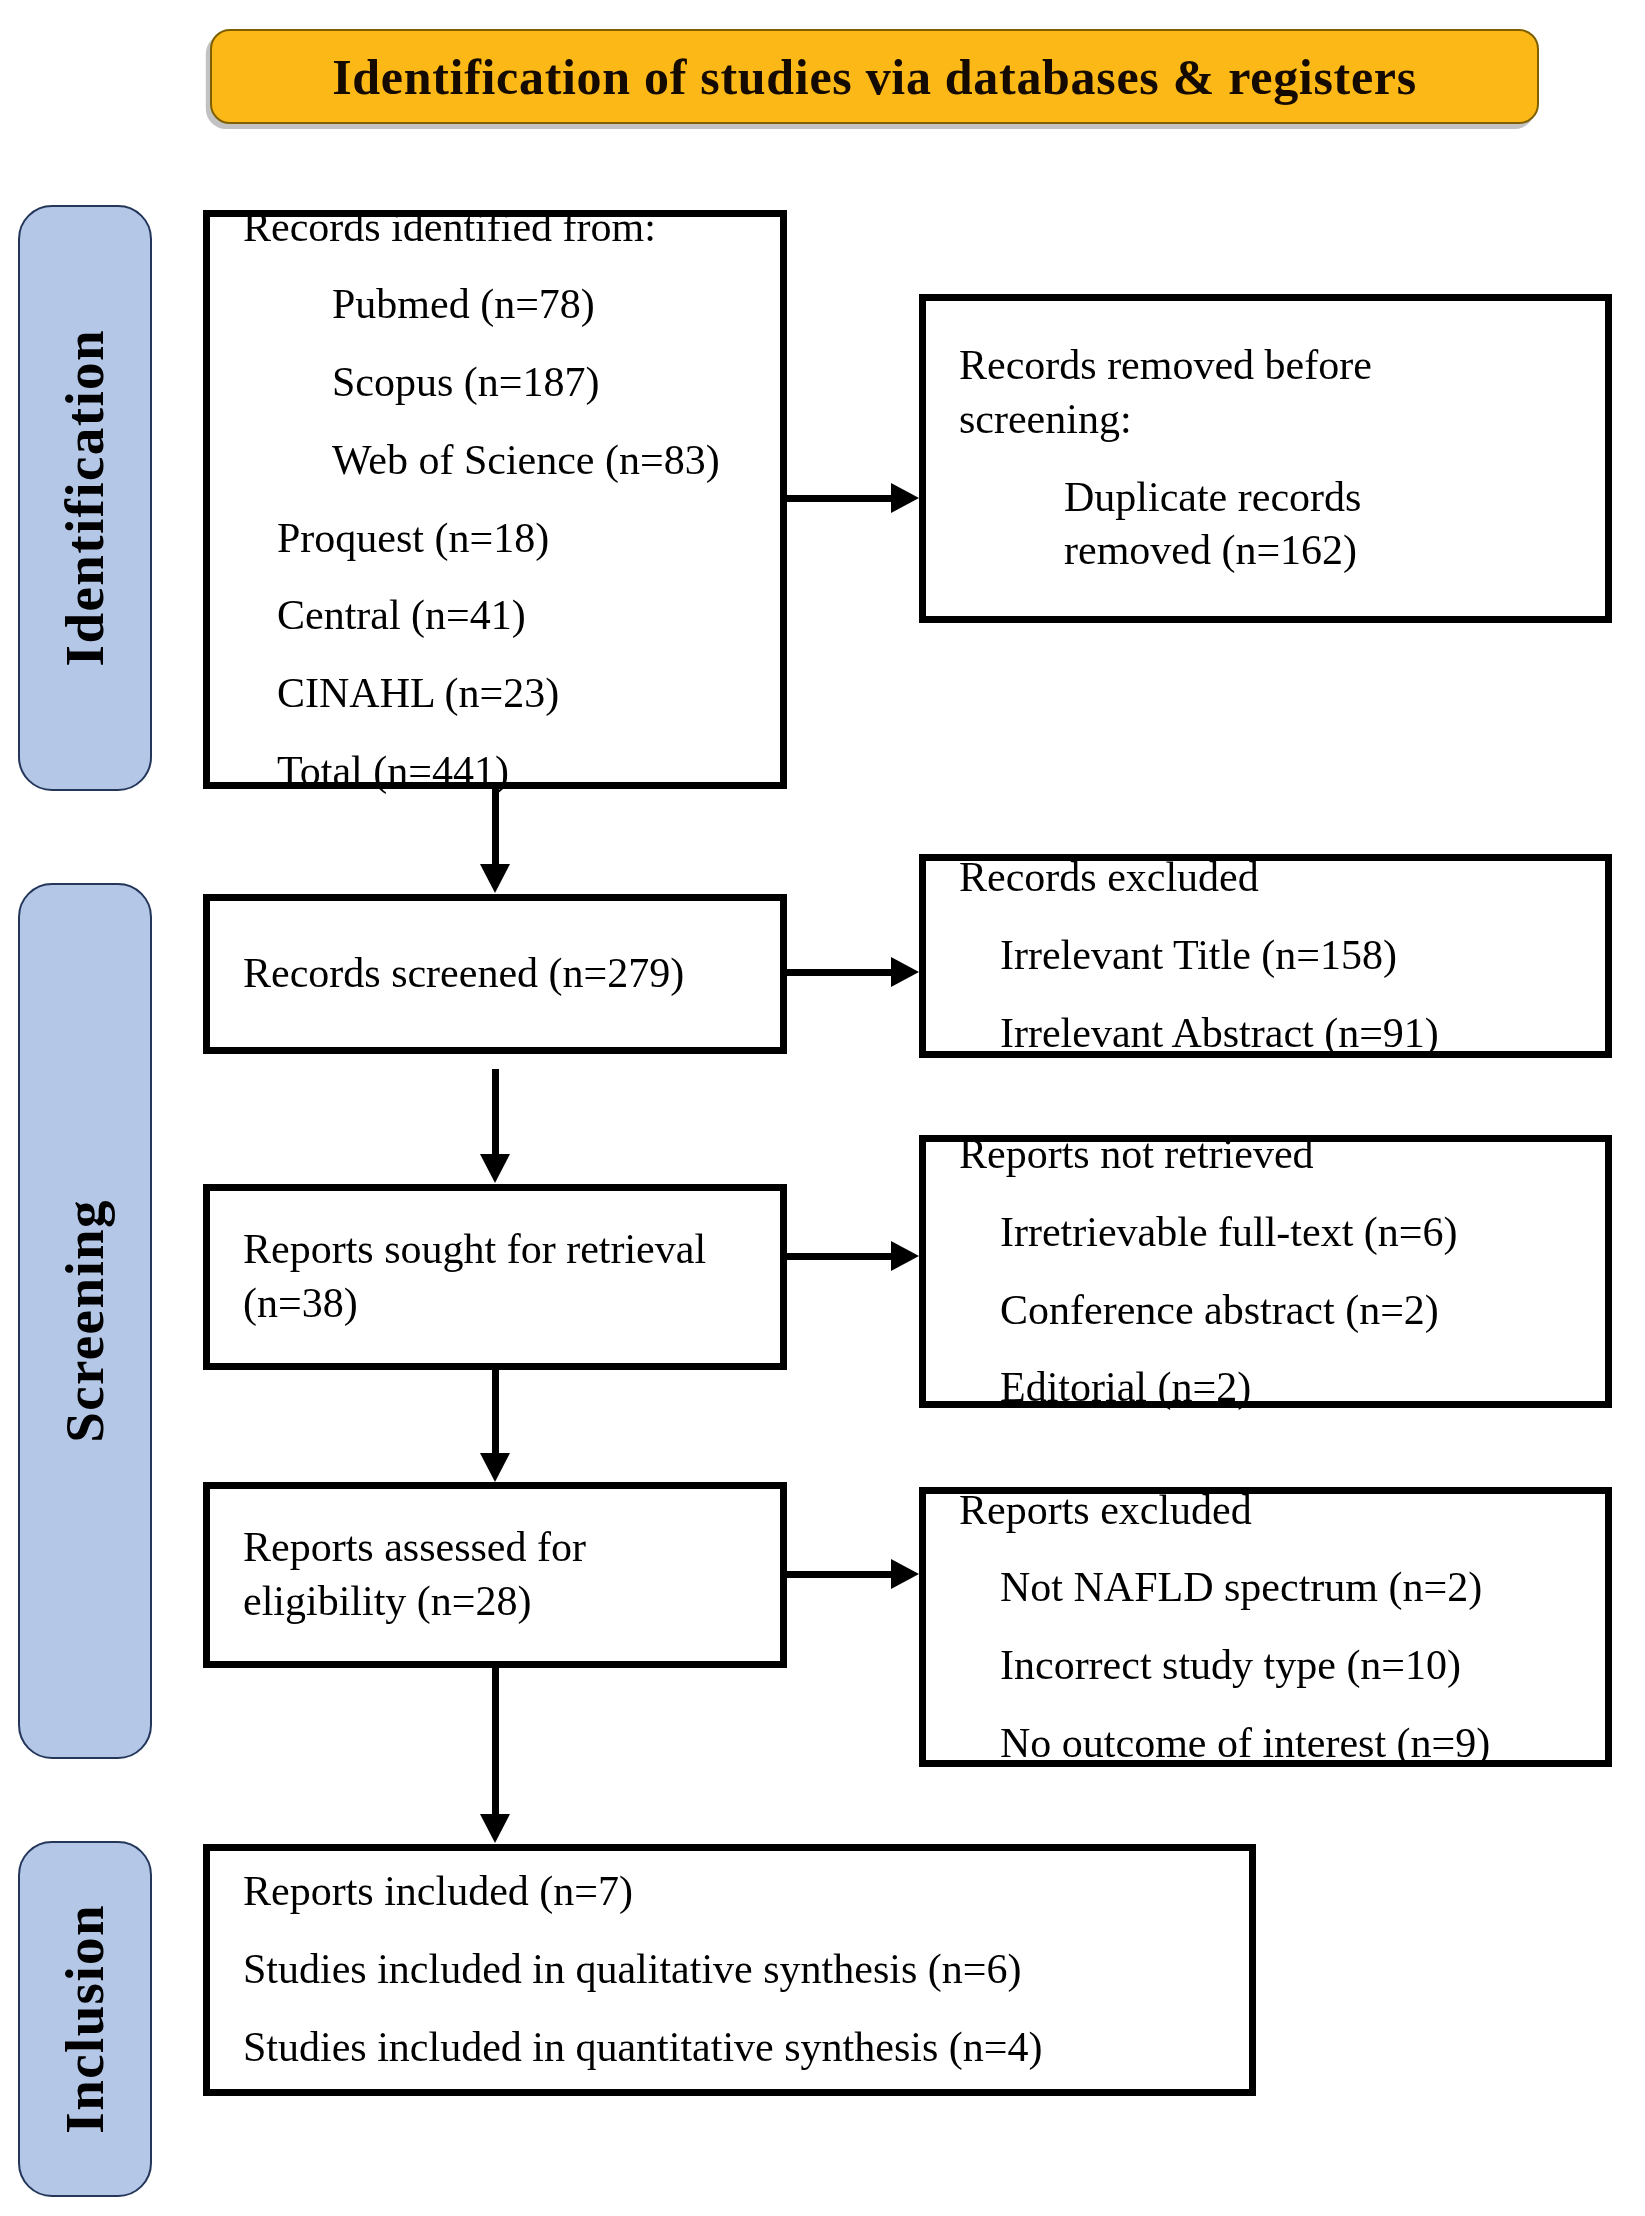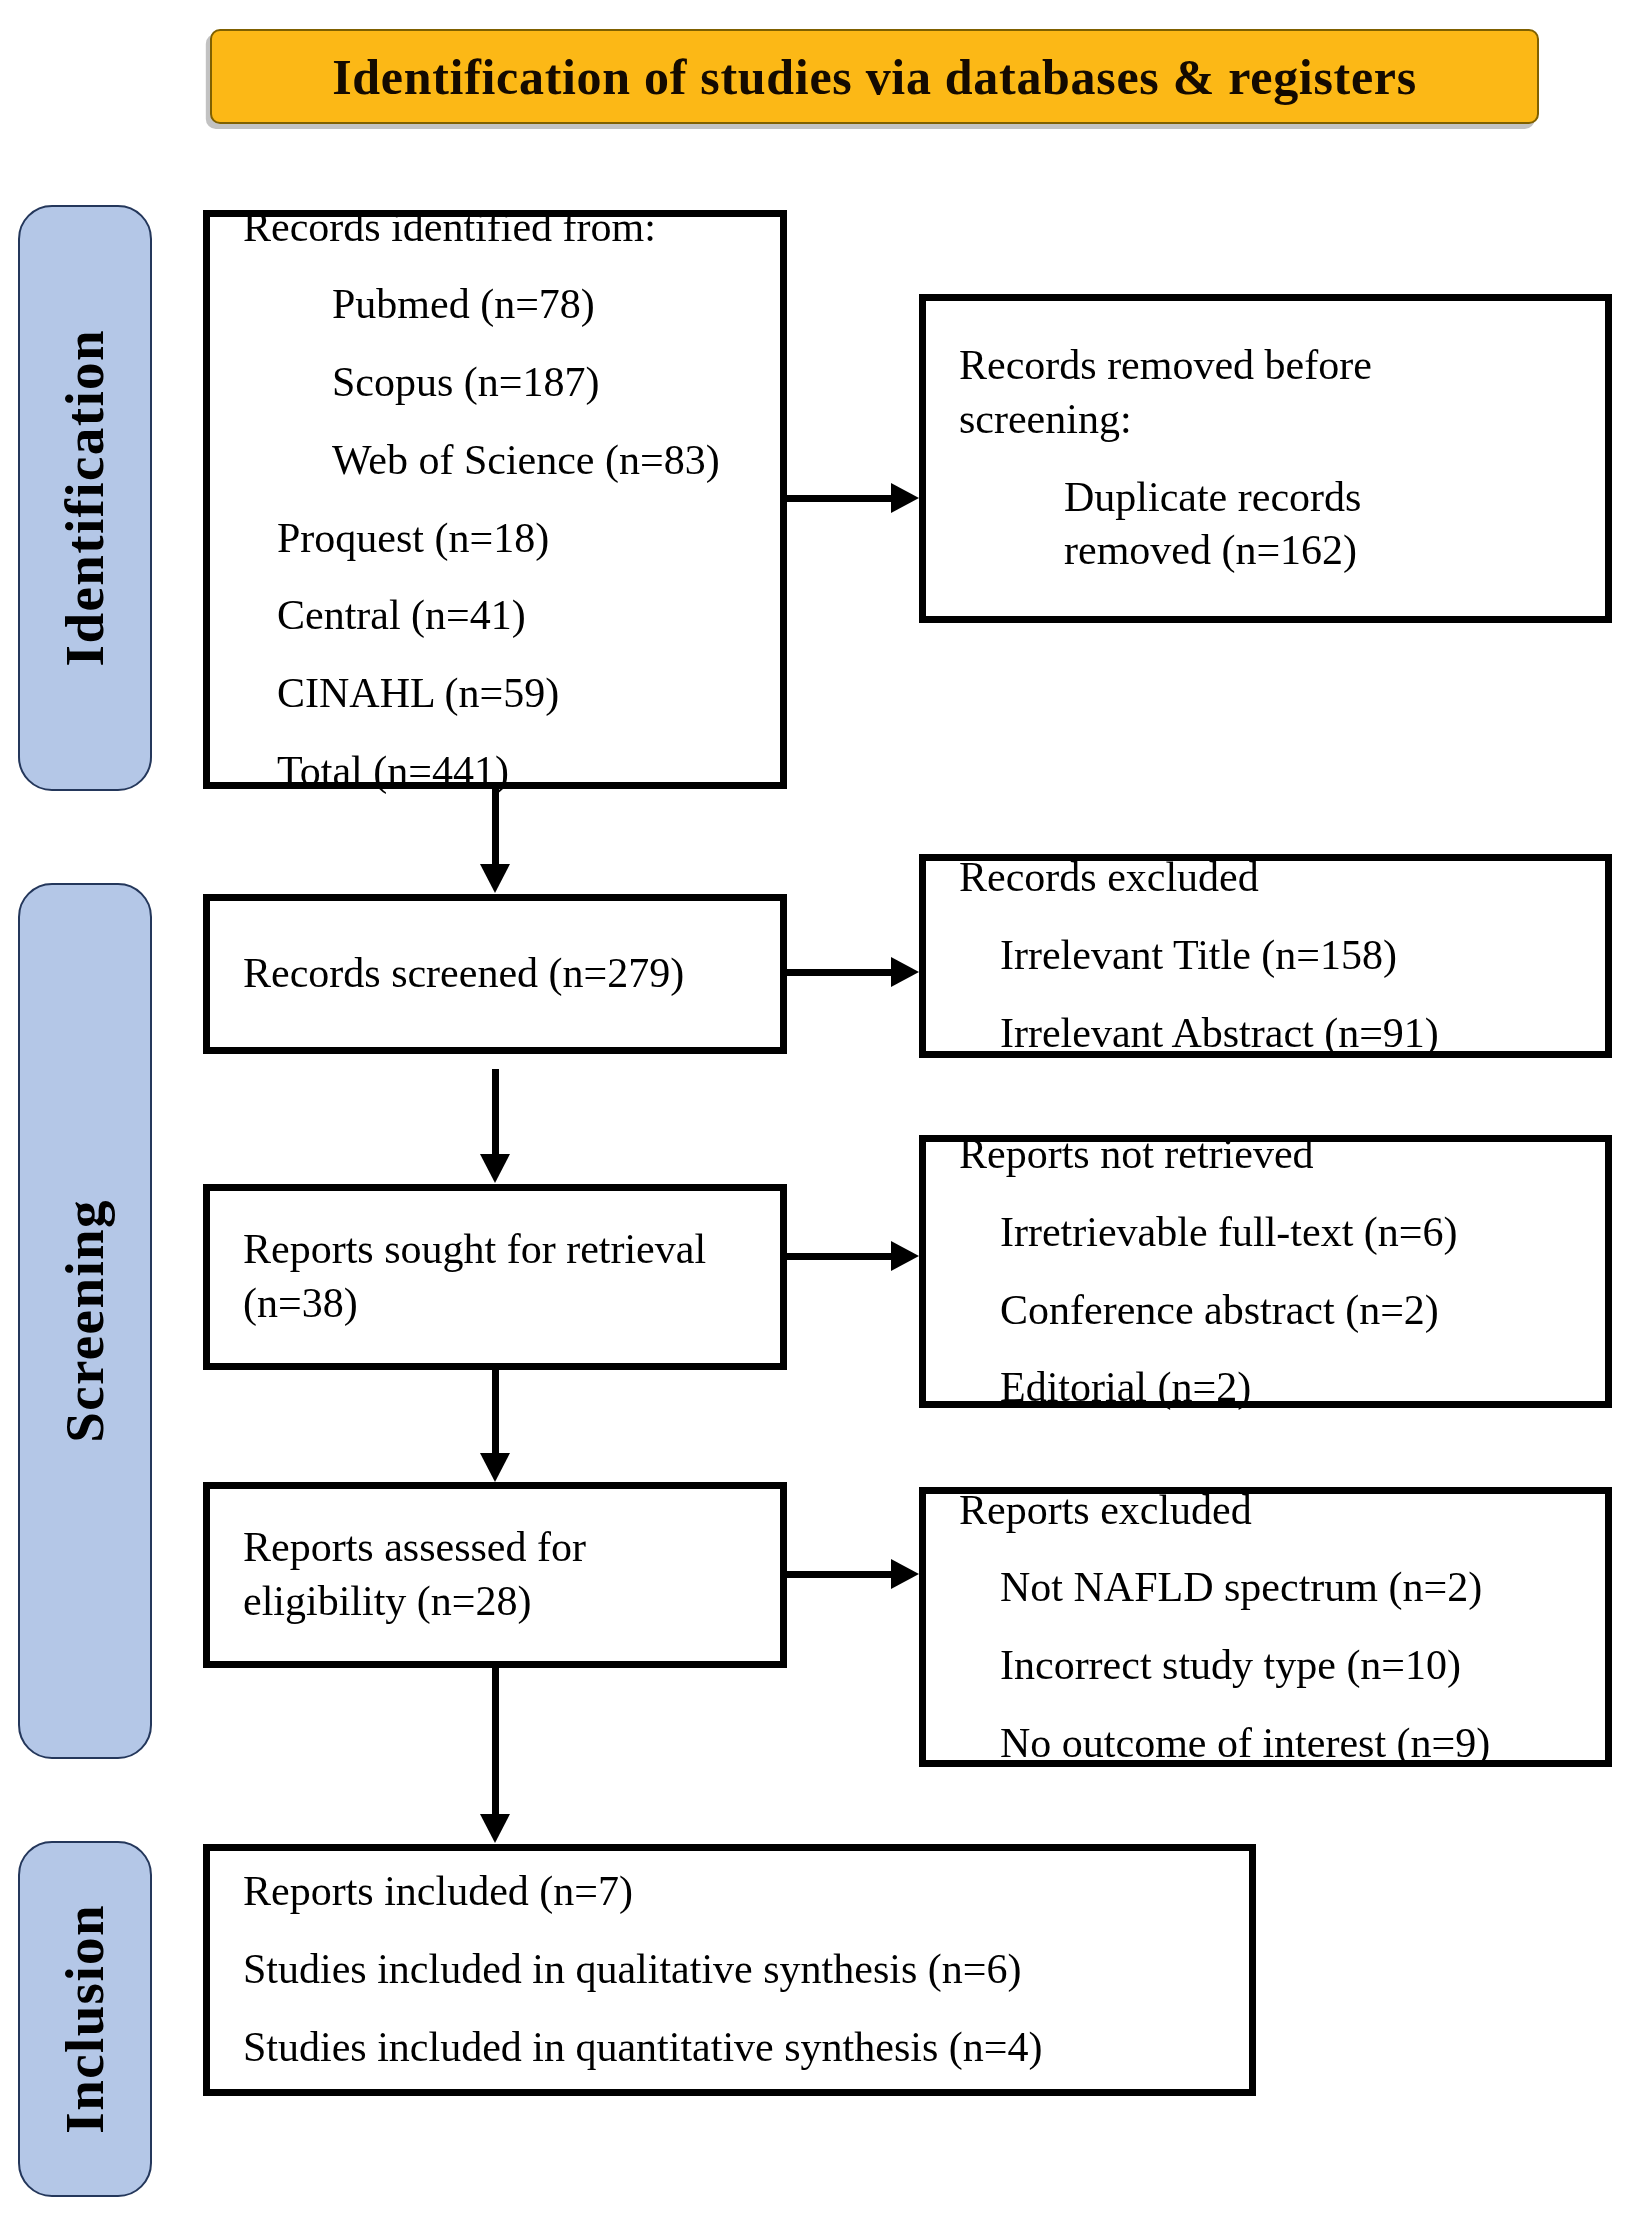--- a/index.html
+++ b/index.html
@@ -10,21 +10,21 @@
     font-family:"Liberation Serif", serif;
     color:#000000;
     overflow:hidden;
   }
 
   
   .banner {
     position:absolute; left:210px; top:29px; width:1329px; height:95px;
     background:#FCB816;
     border:2.8px solid #7F6000;
-    border-radius:10px;
+    border-radius:20px;
     box-shadow:-4.2px 4.9px 0 #c2c2c2;
     box-sizing:border-box;
     display:flex; align-items:center; justify-content:center;
   }
   .banner span { font-size:50px; font-weight:bold; color:#140a00; letter-spacing:0.7px; }
 
   
   .stage {
     position:absolute; left:17.5px; width:134px;
     background:#B4C7E7;
@@ -114,21 +114,21 @@
     <span>Inclusion</span>
   </div>
 
   <div class="fbox" id="box-identified">
     <p>Records identified from:</p>
     <p class="i1">Pubmed (n=78)</p>
     <p class="i1">Scopus (n=187)</p>
     <p class="i1">Web of Science (n=83)</p>
     <p class="i2">Proquest (n=18)</p>
     <p class="i2">Central (n=41)</p>
-    <p class="i2">CINAHL (n=59)</p>
+    <p class="i2">CINAHL (n=23)</p>
     <p class="i2">Total (n=441)</p>
   </div>
 
   <div class="fbox" id="box-removed">
     <p class="t2">Records removed before screening:</p>
     <p class="dup">Duplicate records removed  (n=162)</p>
   </div>
 
   <div class="fbox" id="box-screened">
     <p>Records screened (n=279)</p>

